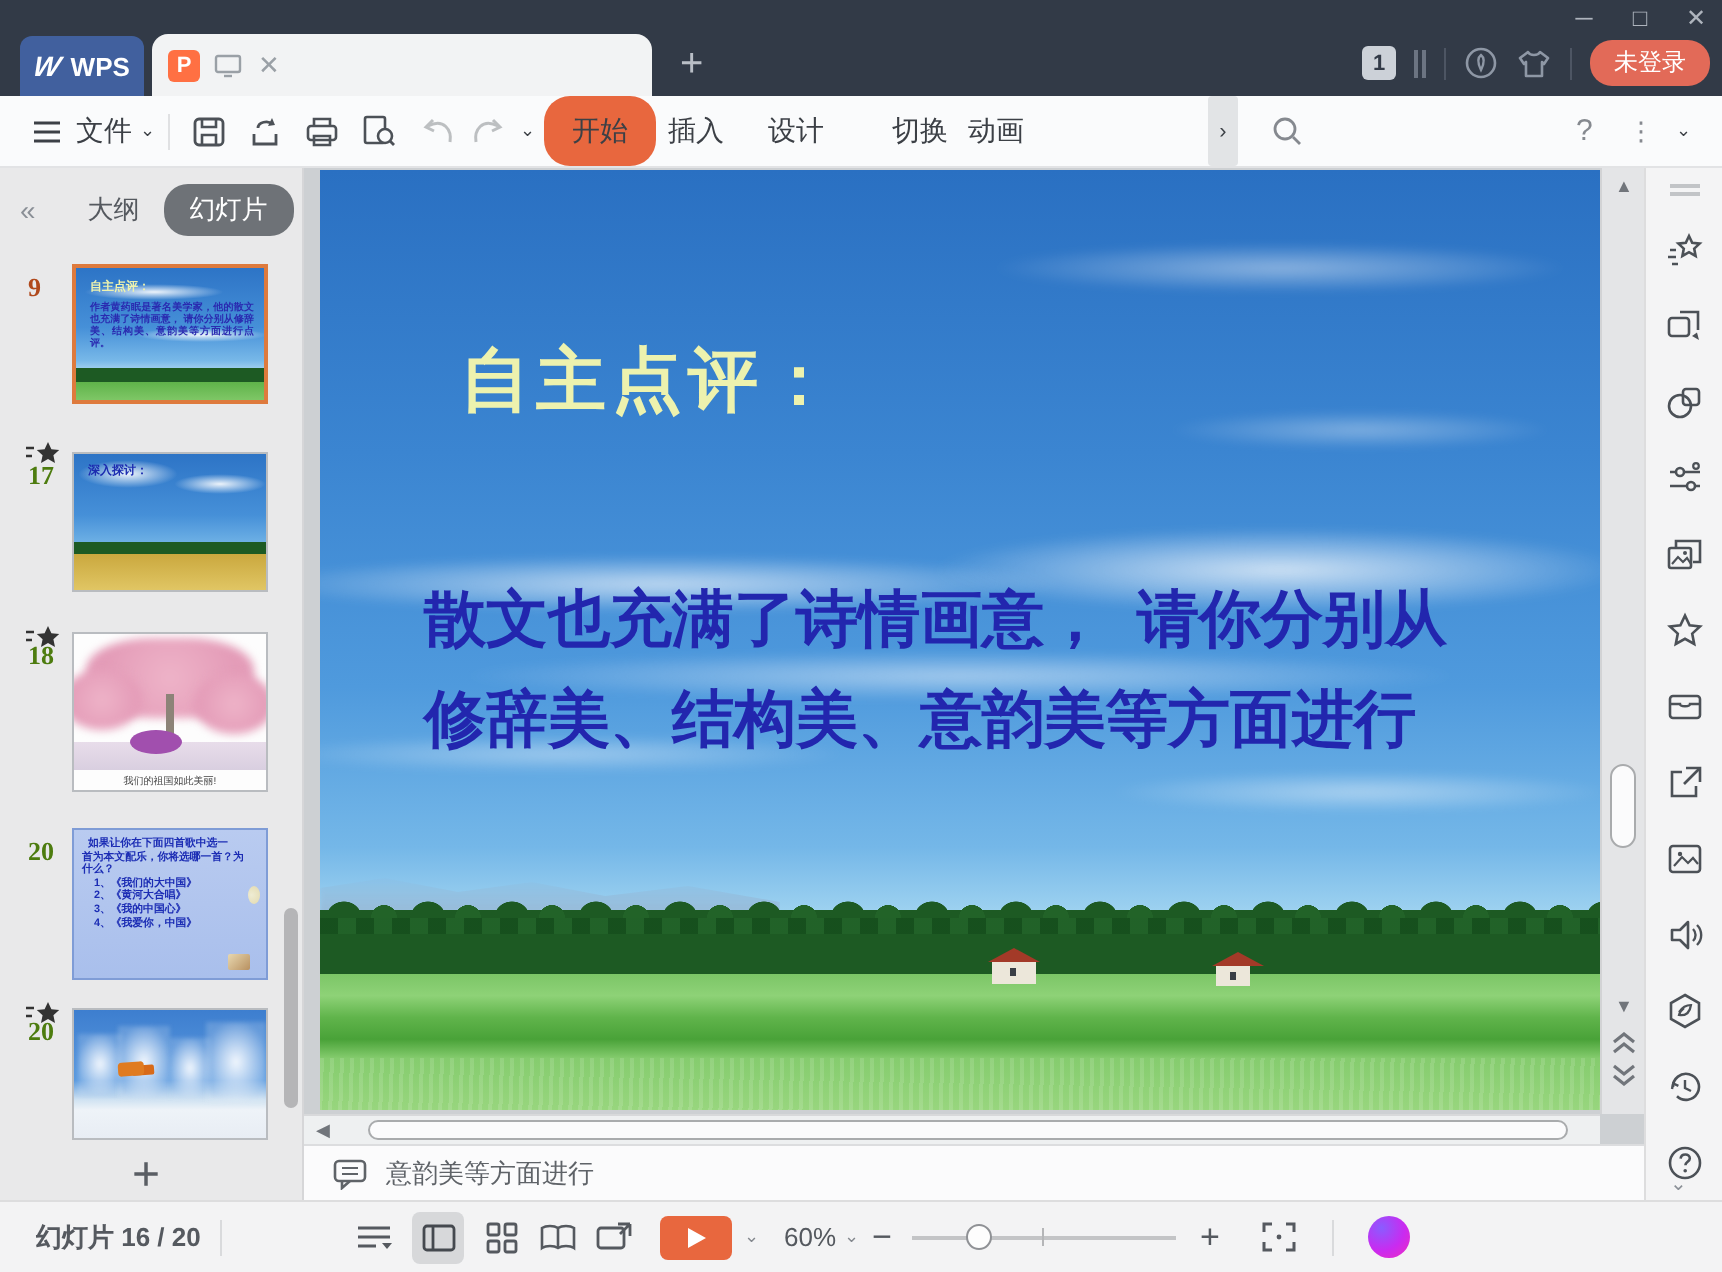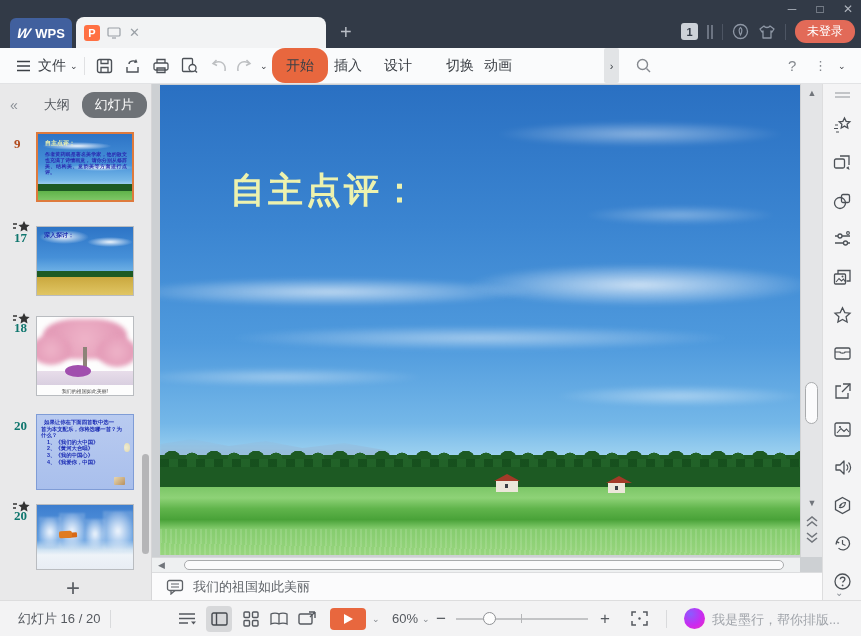--- a/index.html
+++ b/index.html
@@ -39,21 +39,21 @@
   .rb-div { position:absolute; top:9px; width:1px; height:18px; background:#e0e1e3; }
   .more-btn { background:#e2e4e6; color:#777; width:15px; height:20px; top:8px; border-radius:2px; justify-content:center; font-size:11px; }
   .search-txt { color:#85898f; font-size:13px; }
   
   .left-panel { position:absolute; left:0; top:84px; width:152px; height:516px; background:#e9e9ea; border-right:1px solid #d6d6d8; }
   .panel-head { position:absolute; left:0; top:8px; width:100%; height:26px; display:flex; align-items:center; }
   .collapse { color:#8a8f96; font-size:14px; margin-left:10px; }
   .ptab { font-size:13px; color:#55595f; }
   .ptab.outline { margin-left:26px; }
   .ptab.active { background:#6e7277; color:#fff; border-radius:12px; padding:4px 13px; margin-left:12px; }
-  .thumb-num { position:absolute; left:14px; width:22px; font-size:13px; font-weight:bold; color:#0f766e;
+  .thumb-num { position:absolute; left:14px; width:22px; font-size:13px; font-weight:bold; color:#4d7c0f;
     font-family:"Liberation Serif","DejaVu Serif",serif; }
   .thumb-num.sel { color:#b0491c; }
   .star-ind { position:absolute; left:12px; width:20px; height:14px; }
   .thumb { position:absolute; left:36px; width:98px; border:1px solid #b9bcc0; background:#fff; overflow:hidden; }
   .thumb.sel { border:2px solid #de7a3d; }
   .mini-sky { position:absolute; left:0; top:0; width:100%; height:100%;
     background:linear-gradient(180deg,#2d74c6 0%,#4690d8 45%,#77b8e8 70%,#a8d4f0 78%,#8fcae8 80%); }
   .mini-trees { position:absolute; left:0; width:100%; height:8px; background:#1d5a23; }
   .mini-field { position:absolute; left:0; width:100%; background:linear-gradient(180deg,#5fb34a,#8ccf72); }
   .mini-title { position:absolute; left:7px; font-size:6px; font-weight:bold; color:#eef2ae; white-space:nowrap; }
@@ -347,20 +347,22 @@
       <div class="tree-line"></div>
       <div class="field"></div>
       <div class="house" style="left:336px;top:396px;width:22px;height:11px;">
           <i></i>
         </div>
       <div class="house" style="left:448px;top:398px;width:17px;height:10px;">
           <i></i>
         </div>
       <div class="slide-title">自主点评：</div>
       <div class="slide-body">
+        <div class="bline">散文也充满了诗情画意，  请你分别从</div>
+        <div class="bline">修辞美、结构美、意韵美等方面进行</div>
       </div>
     </div>
 
     <div class="vscroll">
       <div class="vs-arrow" style="top:4px;">▲</div>
       <div class="vs-thumb"></div>
       <div class="vs-arrow" style="top:414px;">▼</div>
       <svg class="dbl" style="top:432px;" viewBox="0 0 16 11">
         <path d="M3 5 L8 1 L13 5 M3 10 L8 6 L13 10" fill="none" stroke="#71757b" stroke-width="1.6"></path>
       </svg>
@@ -373,21 +375,21 @@
       <div class="hs-arrow">◀</div>
       <div class="hs-thumb"></div>
     </div>
 
     <div class="notes-bar">
       <svg class="ic" width="18" height="16" viewBox="0 0 18 16">
         <rect x="1.5" y="1.5" width="15" height="10" rx="2" fill="none" stroke="#5f6368" stroke-width="1.3"></rect>
         <path d="M5 5h8M5 8h8" stroke="#5f6368" stroke-width="1.1"></path>
         <path d="M5 11.5 L5 15 L9 11.5" fill="none" stroke="#5f6368" stroke-width="1.3"></path>
       </svg>
-      <span>我们的祖国如此美丽</span>
+      <span>意韵美等方面进行</span>
     </div>
   </div>
 
   <div class="right-rail">
     <div class="rail-handle"></div>
     <svg class="rail-icon" style="top:32px;" viewBox="0 0 19 19">
       <path d="M11.5 2l1.6 3.4 3.7.4-2.7 2.5.7 3.7-3.3-1.9-3.3 1.9.7-3.7L6.2 5.8l3.7-.4z" fill="none" stroke="currentColor" stroke-width="1.3"></path>
       <path d="M2 9h3M1 12.5h4M3 16h3" stroke="currentColor" stroke-width="1.2"></path>
     </svg>
     <svg class="rail-icon" style="top:70px;" viewBox="0 0 19 19">
@@ -443,21 +445,21 @@
     </svg>
     <svg class="rail-icon" style="top:488px;" viewBox="0 0 19 19">
       <circle cx="9.5" cy="9.5" r="7.5" fill="none" stroke="currentColor" stroke-width="1.3"></circle>
       <path d="M7.3 7.3c.3-2.8 4.6-2.6 4.6-.1 0 1.6-2.2 1.8-2.2 3.4" fill="none" stroke="currentColor" stroke-width="1.3"></path>
       <circle cx="9.6" cy="13.4" r=".9" fill="currentColor"></circle>
     </svg>
     <div class="rail-chevron">⌄</div>
   </div>
 
   <div class="statusbar">
-    <div class="sb-item" style="left:18px;">幻灯片 16 / 20</div>
+    <div class="sb-item" style="left:18px;font-weight:bold;">幻灯片 16 / 20</div>
     <div class="sb-div" style="left:110px;"></div>
 
     <div class="sb-item sb-ic" style="left:174px;">
       <svg class="ic" width="18" height="14" viewBox="0 0 18 14">
           <path d="M1 2h16M1 6.5h16M1 11h9" stroke="#55595f" stroke-width="1.5"></path>
           <path d="M13 9.5l2.5 3 2.5-3" fill="#55595f"></path>
         </svg>
     </div>
     <div class="sb-item sb-active" style="left:206px;">
       <svg class="ic" width="17" height="14" viewBox="0 0 17 14">
@@ -501,16 +503,15 @@
     <div class="zoom-thumb"></div>
     <div class="sb-item" style="left:600px; font-size:17px; color:#55595f;">+</div>
     <div class="sb-item sb-ic" style="left:626px;">
       <svg class="ic" width="17" height="15" viewBox="0 0 17 15">
           <path d="M5 1H1v4M12 1h4v4M1 10v4h4M16 10v4h-4" fill="none" stroke="#55595f" stroke-width="1.5"></path>
           <circle cx="8.5" cy="7.5" r="1.2" fill="#55595f"></circle>
         </svg>
     </div>
     <div class="sb-div" style="left:666px;"></div>
     <div class="assist-circle"></div>
-    <div class="assist-text">我是墨行，帮你排版...</div>
   </div>
 
 </div>
 
 </body></html>

